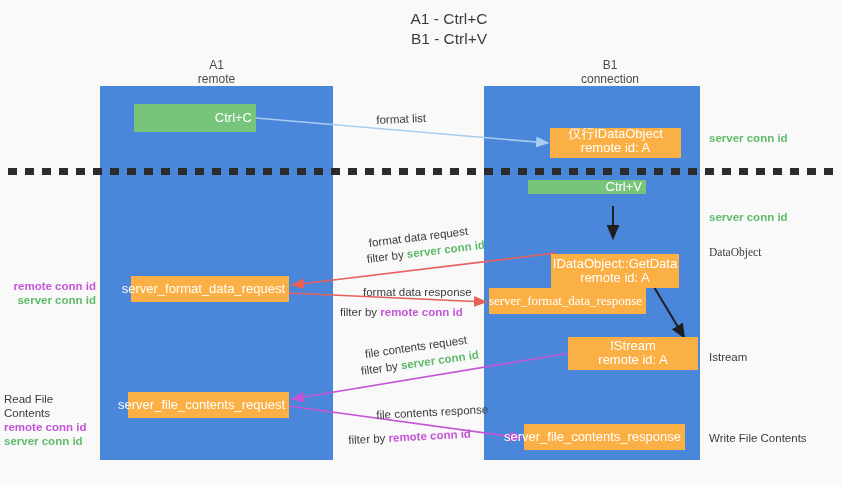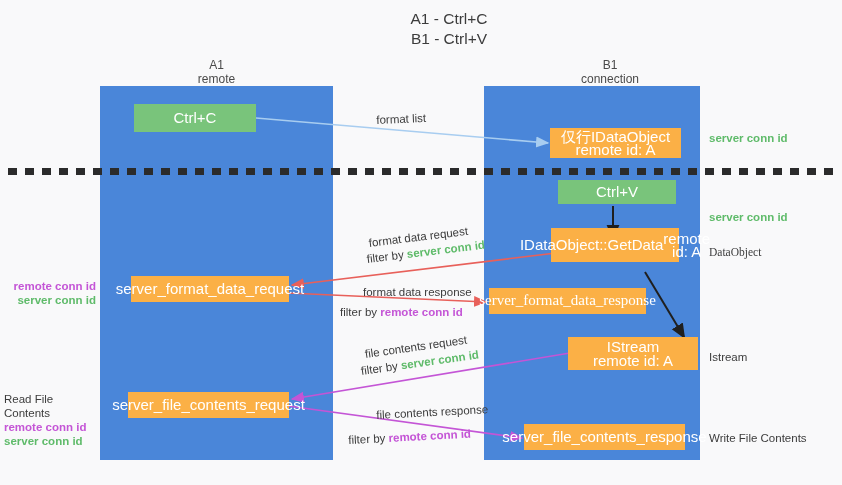--- a/index.html
+++ b/index.html
@@ -24,24 +24,24 @@
   .colhead{
     text-align:center;font-size:12px;line-height:14px;color:#4a4a4a;
   }
 
   
   .lane{background:#4a86d9;}
 
   
   .box{
     box-sizing:border-box;
-    display:flex;align-items:center;justify-content:center;
+    display:flex;align-items:center;justify-content:flex-end;
     text-align:center;
     color:#ffffff;
-    font-size:15px;
+    font-size:13px;
     line-height:13.5px;
     padding:4px 4px;
   }
   .box.green{background:#79c47b;}
   .box.orange{background:#fbb046;}
 
   
   .note{font-size:11.5px;line-height:14px;}
   .green-txt{color:#5fbb6a;font-weight:bold;}
   .purple-txt{color:#c455d6;font-weight:bold;}
@@ -116,25 +116,25 @@
 
   <div class="abs box green" style="left:134px;top:104px;width:122px;height:28px;">
     <span>Ctrl+C</span>
   </div>
 
   <div class="abs box orange" style="left:550px;top:128px;width:131px;height:30px;flex-direction:column;">
     <span>仅行IDataObject</span>
     <span>remote id: A</span>
   </div>
 
-  <div class="abs box green" style="left:558px;top:180px;width:118px;height:24px;">
+  <div class="abs box green" style="left:528px;top:180px;width:118px;height:14px;">
     <span>Ctrl+V</span>
   </div>
 
-  <div class="abs box orange" style="left:551px;top:228px;width:128px;height:34px;flex-direction:row;">
+  <div class="abs box orange" style="left:551px;top:254px;width:128px;height:34px;flex-direction:column;">
     <span>IDataObject::GetData</span>
     <span>remote id: A</span>
   </div>
 
   <div class="abs box orange" style="left:568px;top:337px;width:130px;height:33px;flex-direction:column;">
     <span>IStream</span>
     <span>remote id: A</span>
   </div>
 
   <div class="abs box orange" style="left:131px;top:276px;width:158px;height:26px;">

